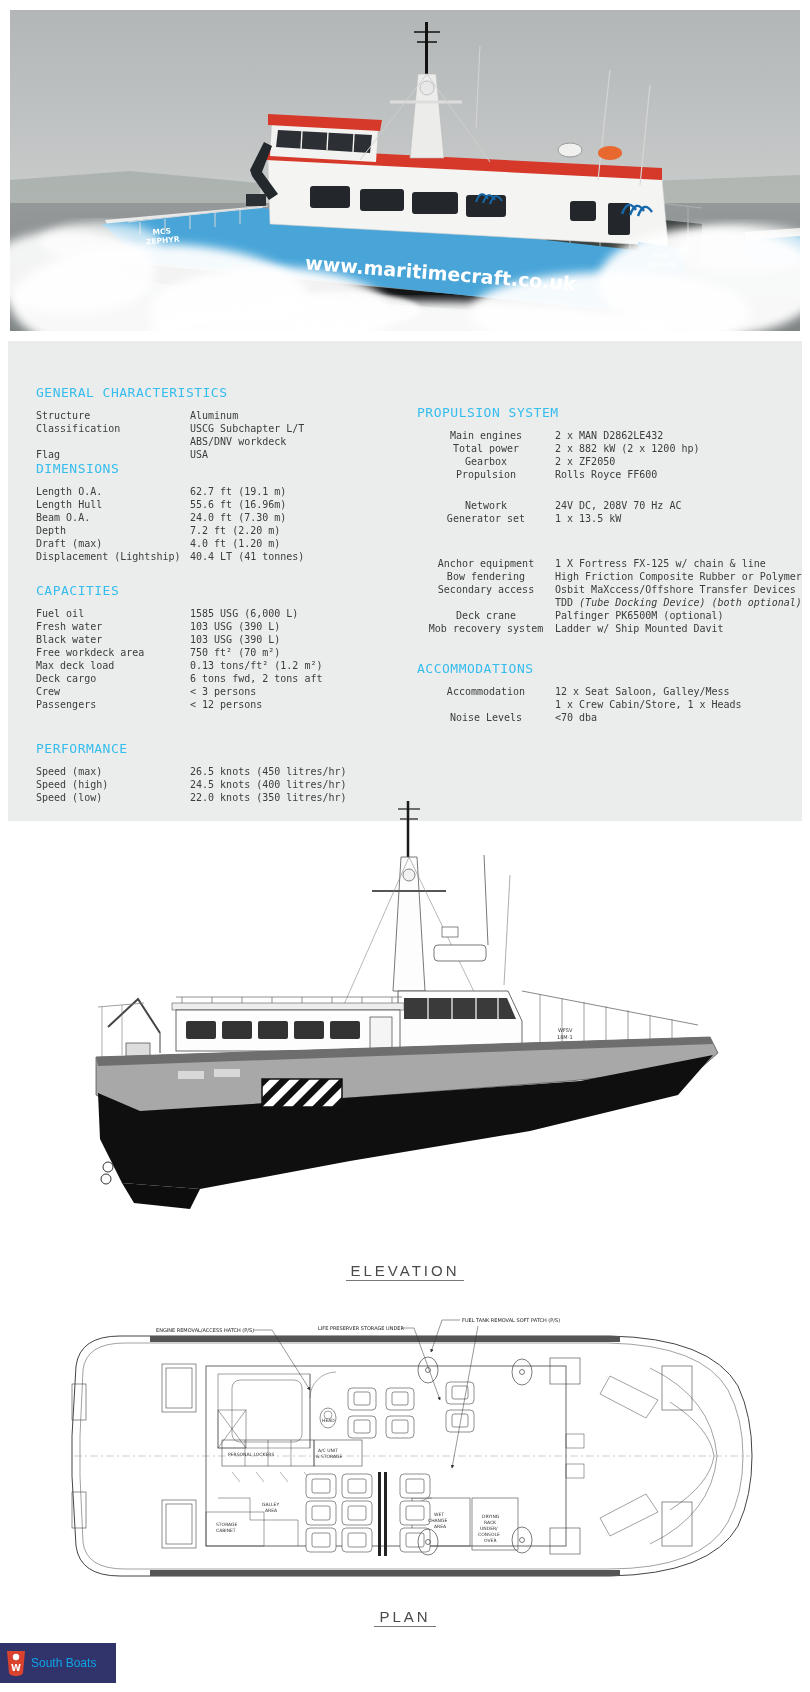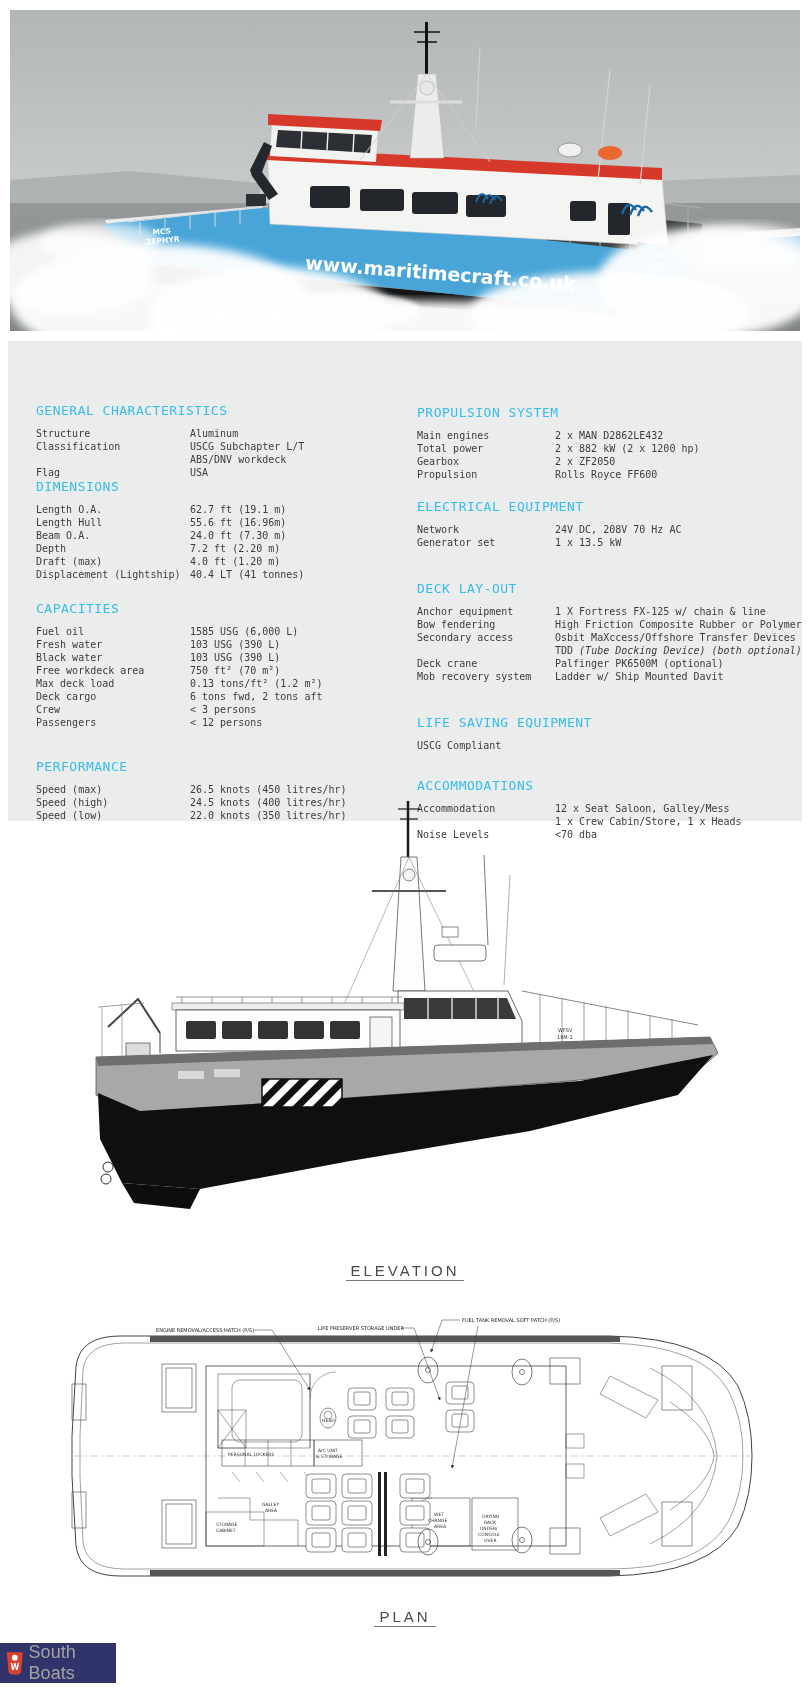--- a/index.html
+++ b/index.html
@@ -3,43 +3,43 @@
 <meta charset="utf-8">
 <style>
   html,body{margin:0;padding:0;background:#fff;}
   .page{position:relative;width:810px;height:1692px;background:#ffffff;overflow:hidden;
         font-family:"DejaVu Sans Mono",monospace;color:#3c3c3c;}
   
   .photo{position:absolute;left:10px;top:10px;width:790px;height:321px;}
   
   .panel{position:absolute;left:8px;top:341px;width:794px;height:480px;background:#ebecec;}
   .col{position:absolute;top:0;}
-  .col-left{left:28px;width:366px;padding-top:62px;}
+  .col-left{left:28px;width:366px;padding-top:44px;}
   .col-right{left:409px;width:385px;padding-top:64px;}
   .spec-section h2{margin:0 0 9px 0;font-size:13px;font-weight:normal;letter-spacing:.5px;
        color:#35bdee;font-family:"DejaVu Sans Mono",monospace;}
   .row{display:flex;font-size:10px;line-height:13px;white-space:nowrap;}
   .col-left .lbl{flex:none;width:154px;}
-  .col-right .lbl{flex:none;width:138px;}
+  .col-right .lbl{flex:none;width:138px;text-align:center;}
   .val{flex:1;}
   .note{font-size:10px;line-height:13px;}
   .it{font-style:italic;text-align:center;}
   
   .drawlabel{position:absolute;left:10px;width:790px;text-align:center;
        font-family:"Liberation Sans",sans-serif;}
   .drawlabel span{display:inline-block;font-size:15px;letter-spacing:3px;color:#4a4a4a;
        border-bottom:1px solid #777;padding:0 5px 1px 5px;font-stretch:condensed;}
   .elev-label{top:1262px;}
   .plan-label{top:1608px;}
   .elev{position:absolute;left:10px;top:795px;width:790px;height:460px;}
   .plan{position:absolute;left:10px;top:1306px;width:790px;height:298px;}
   
   .brand{position:absolute;left:0;top:1643px;width:116px;height:40px;background:#31336b;
        display:flex;align-items:center;}
-  .brand .txt{color:#a3a3a3;font-family:"Liberation Sans",sans-serif;font-size:18px;margin-left:4px;}
+  .brand .txt{color:#0ea5e9;font-family:"Liberation Sans",sans-serif;font-size:12px;margin-left:4px;}
   svg text{font-family:"DejaVu Sans",sans-serif;}
 </style>
 </head>
 <body>
 
 <div class="page">
 
   <svg class="photo" viewBox="0 0 790 321">
     <defs>
       <linearGradient id="sky" x1="0" y1="0" x2="0" y2="1">
@@ -290,33 +290,31 @@
             <span class="lbl">Gearbox</span>
             <span class="val">2 x ZF2050</span>
           </div>
         <div class="row">
             <span class="lbl">Propulsion</span>
             <span class="val">Rolls Royce FF600</span>
           </div>
       </section>
 
       <section class="spec-section" style="margin-top:18px">
-        <h2>ELECTRICAL EQUIPMENT</h2>
         <div class="row">
             <span class="lbl">Network</span>
             <span class="val">24V DC, 208V 70 Hz AC</span>
           </div>
         <div class="row">
             <span class="lbl">Generator set</span>
             <span class="val">1 x 13.5 kW</span>
           </div>
       </section>
 
       <section class="spec-section" style="margin-top:32px">
-        <h2>DECK LAY-OUT</h2>
         <div class="row">
             <span class="lbl">Anchor equipment</span>
             <span class="val">1 X Fortress FX-125 w/ chain &amp; line</span>
           </div>
         <div class="row">
             <span class="lbl">Bow fendering</span>
             <span class="val">High Friction Composite Rubber or Polymer</span>
           </div>
         <div class="row">
             <span class="lbl">Secondary access</span>
@@ -329,24 +327,20 @@
         <div class="row">
             <span class="lbl">Deck crane</span>
             <span class="val">Palfinger PK6500M (optional)</span>
           </div>
         <div class="row">
             <span class="lbl">Mob recovery system</span>
             <span class="val">Ladder w/ Ship Mounted Davit</span>
           </div>
       </section>
 
-      <section class="spec-section" style="margin-top:32px">
-        <h2>LIFE SAVING EQUIPMENT</h2>
-        <div class="note">USCG Compliant</div>
-      </section>
 
       <section class="spec-section" style="margin-top:26px">
         <h2>ACCOMMODATIONS</h2>
         <div class="row">
             <span class="lbl">Accommodation</span>
             <span class="val">12 x Seat Saloon, Galley/Mess</span>
           </div>
         <div class="row">
             <span class="lbl"></span>
             <span class="val">1 x Crew Cabin/Store, 1 x Heads</span>

